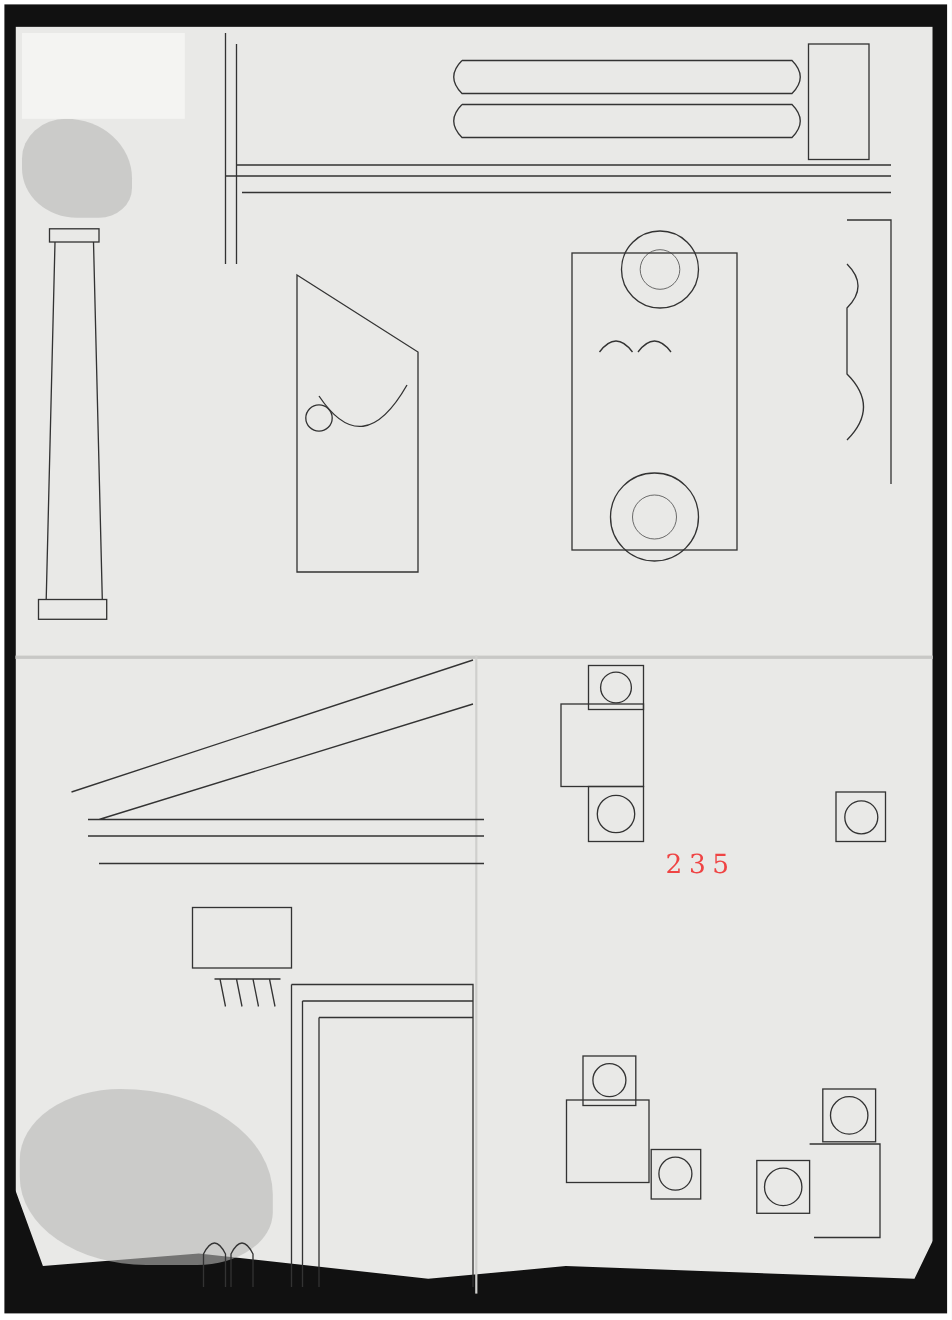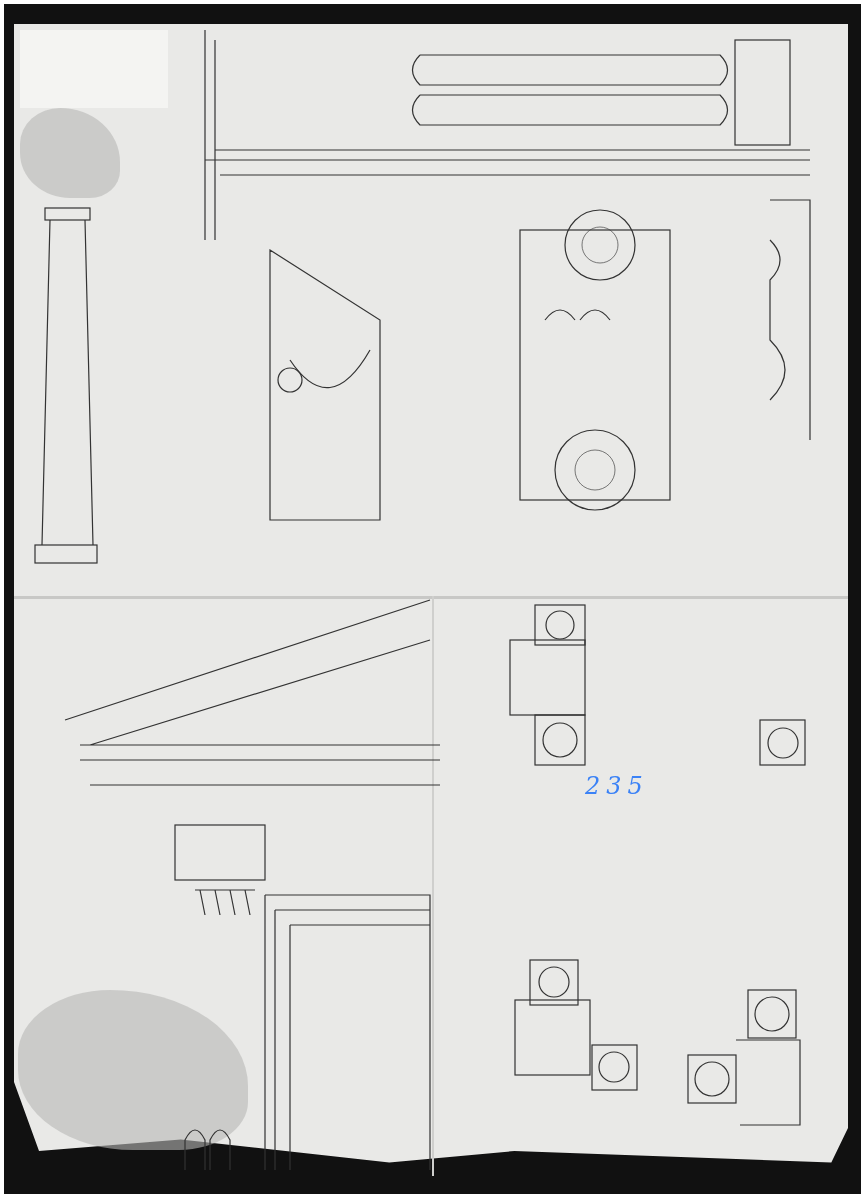--- a/index.html
+++ b/index.html
@@ -4,21 +4,21 @@
 <style>
   html, body { margin: 0; padding: 0; background: #fff; }
   body { width: 865px; height: 1200px; position: relative; overflow: hidden; font-family: "DejaVu Serif", serif; }
   .frame { position: absolute; left: 4px; top: 4px; width: 857px; height: 1190px; background: #111; }
   .paper { position: absolute; left: 14px; top: 24px; width: 834px; height: 1150px; background: #e9e9e7;
            clip-path: polygon(0 0, 100% 0, 100% 96%, 98% 99%, 60% 98%, 45% 99%, 20% 97%, 3% 98%, 0 92%); }
   .fold-h { position: absolute; left: 14px; top: 596px; width: 834px; height: 3px; background: #c8c8c6; }
   .fold-v { position: absolute; left: 432px; top: 596px; width: 2px; height: 580px; background: #cfcfcd; }
   .stain { position: absolute; background: #b8b8b6; opacity: .6; border-radius: 40% 60% 30% 50%; }
   .label-patch { position: absolute; left: 20px; top: 30px; width: 148px; height: 78px; background: #f4f4f2; }
-  .sheet-number { position: absolute; left: 585px; top: 772px; font-size: 24px; color: #3b82f6; letter-spacing: 6px; font-style: italic; }
+  .sheet-number { position: absolute; left: 605px; top: 772px; font-size: 24px; color: #ef4444; letter-spacing: 6px; }
   svg.drawing { position: absolute; left: 0; top: 0; }
   .ink { stroke: #333; fill: none; stroke-width: 1.2; }
   .ink-thin { stroke: #444; fill: none; stroke-width: .7; }
 </style>
 </head>
 <body>
 
 <div class="frame"></div>
 <div class="paper"></div>
 <div class="stain" style="left:18px;top:990px;width:230px;height:160px;"></div>

